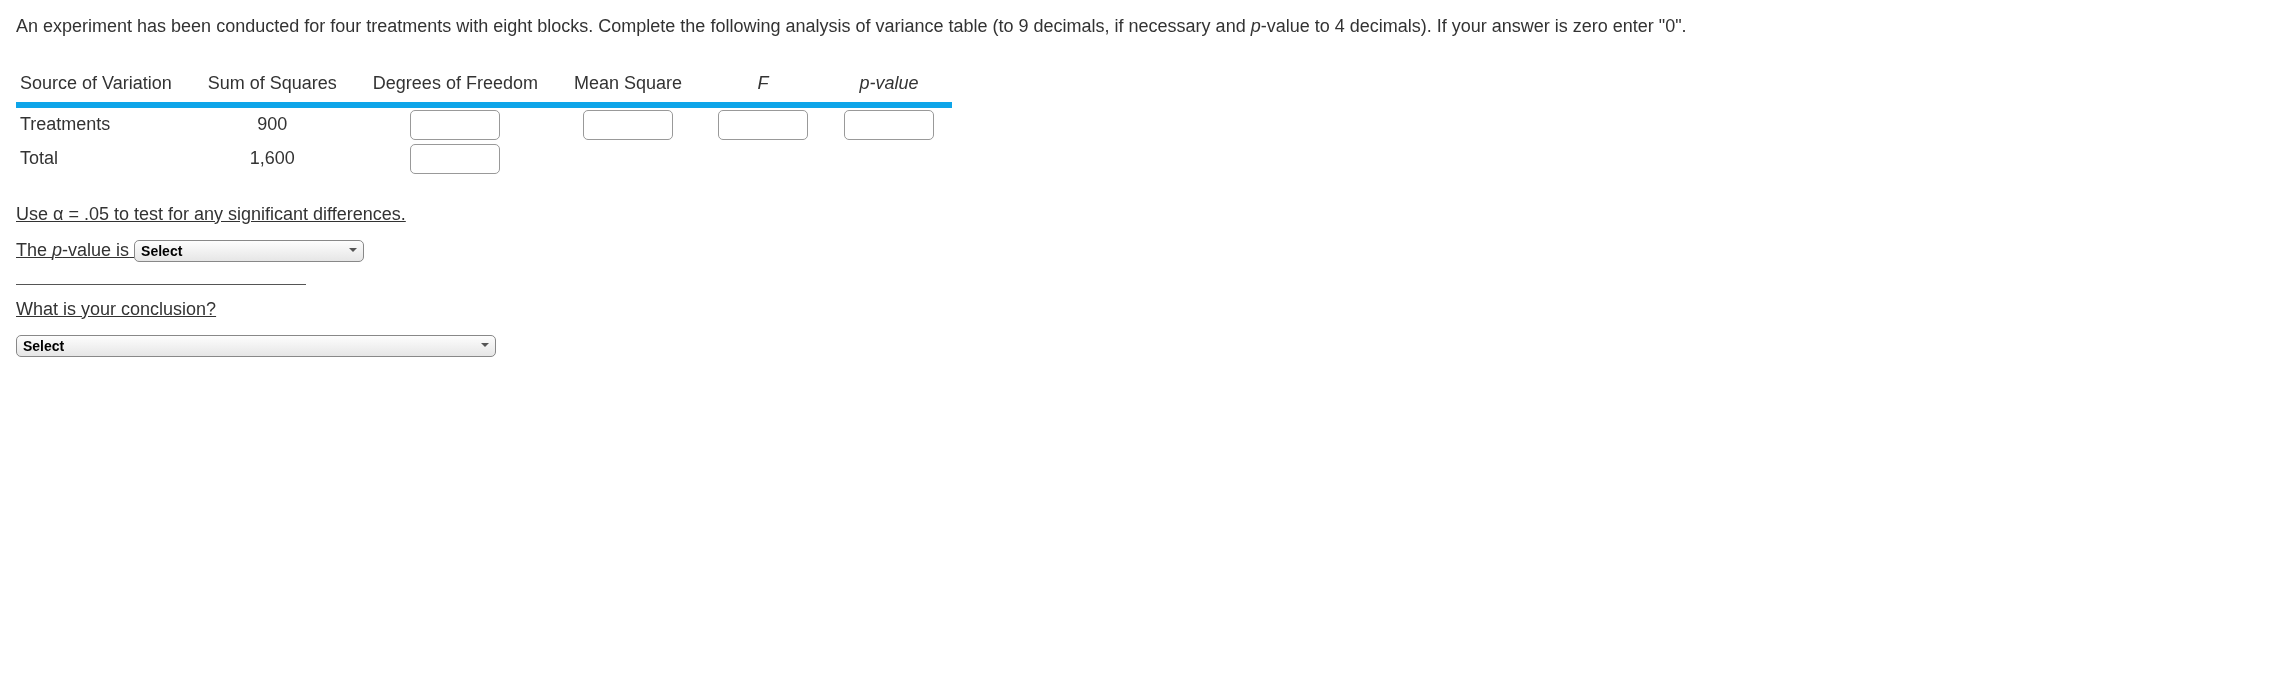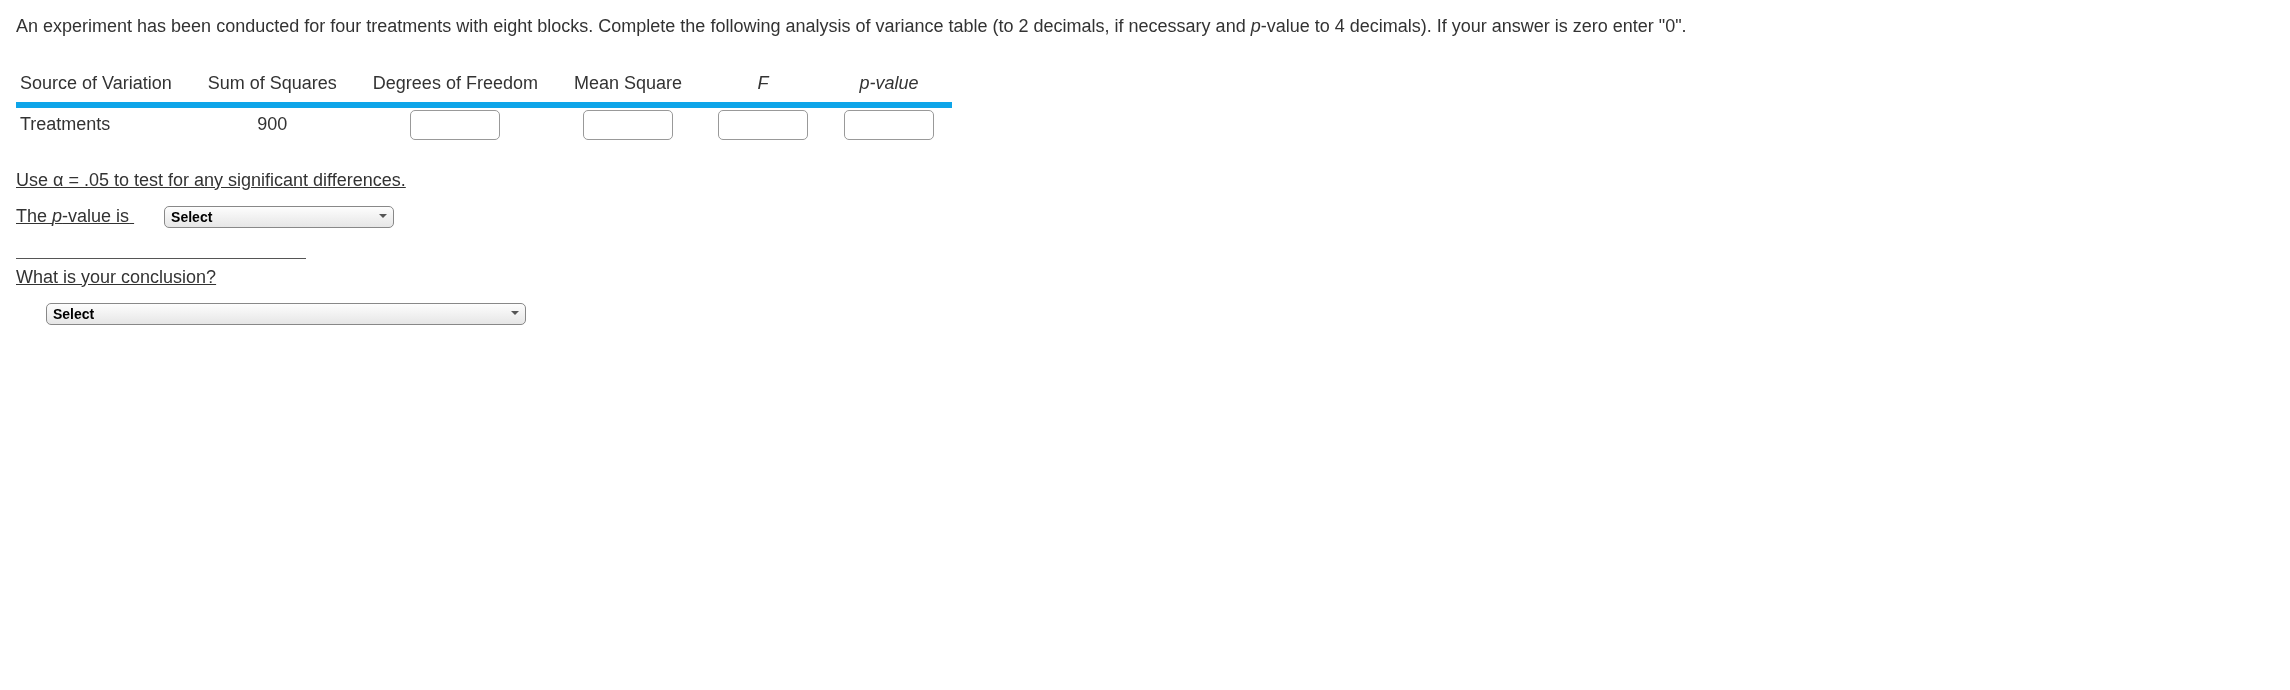--- a/index.html
+++ b/index.html
@@ -61,21 +61,20 @@
     select.dropdown {
       font-family: Verdana, Geneva, sans-serif;
       font-size: 14px;
       font-weight: bold;
       padding: 2px 22px 2px 6px;
       border: 1px solid #888;
       border-radius: 5px;
       background: linear-gradient(#fdfdfd, #e6e6e6);
       appearance: none;
       position: relative;
-      margin-left: 30px;
     }
     .select-wrapper {
       position: relative;
       display: inline-block;
     }
     .select-wrapper::after {
       content: "";
       position: absolute;
       right: 7px;
       top: 50%;
@@ -95,35 +94,36 @@
       transform: translateY(-9px);
       width: 0;
       height: 0;
       border-left: 4px solid transparent;
       border-right: 4px solid transparent;
       border-bottom: 4px solid #555;
       pointer-events: none;
     }
     .sep {
       border-top: 1px solid #555;
-      margin-top: 24px;
+      margin-top: 16px;
       width: 290px;
+      padding-top: 6px;
     }
     .dd-small {
       width: 230px;
     }
     .dd-large {
       width: 480px;
     }
   </style>
 </head>
 <body>
 
 <div class="intro">
-  <span>An experiment has been conducted for four treatments with eight blocks. Complete the following analysis of variance table (to 2 decimals, if necessary and </span><span class="italic">p</span><span>-value to 4 decimals). If your answer is zero enter "0".</span>
+  <span>An experiment has been conducted for four treatments with eight blocks. Complete the following analysis of variance table (to 9 decimals, if necessary and </span><span class="italic">p</span><span>-value to 4 decimals). If your answer is zero enter "0".</span>
 </div>
 
 <table class="anova">
   <thead>
     <tr>
       <th>Source of Variation</th>
       <th>Sum of Squares</th>
       <th>Degrees of Freedom</th>
       <th>Mean Square</th>
       <th class="italic">F</th>
@@ -131,20 +131,28 @@
     </tr>
   </thead>
   <tbody>
     <tr>
       <td>Treatments</td>
       <td>900</td>
       <td><input class="cell-input" type="text" style=""></td>
       <td><input class="cell-input" type="text" style=""></td>
       <td><input class="cell-input" type="text" style=""></td>
       <td><input class="cell-input" type="text" style=""></td>
+    </tr>
+    <tr>
+      <td>Total</td>
+      <td>1,600</td>
+      <td><input class="cell-input" type="text" style=""></td>
+      <td></td>
+      <td></td>
+      <td></td>
     </tr>
   </tbody>
 </table>
 
 <div class="below">
   <div>Use α = .05 to test for any significant differences.</div>
   <div>
     <span>The </span><span class="italic">p</span><span>-value is</span>
     <span class="select-wrapper">
       <select class="dropdown dd-small">

